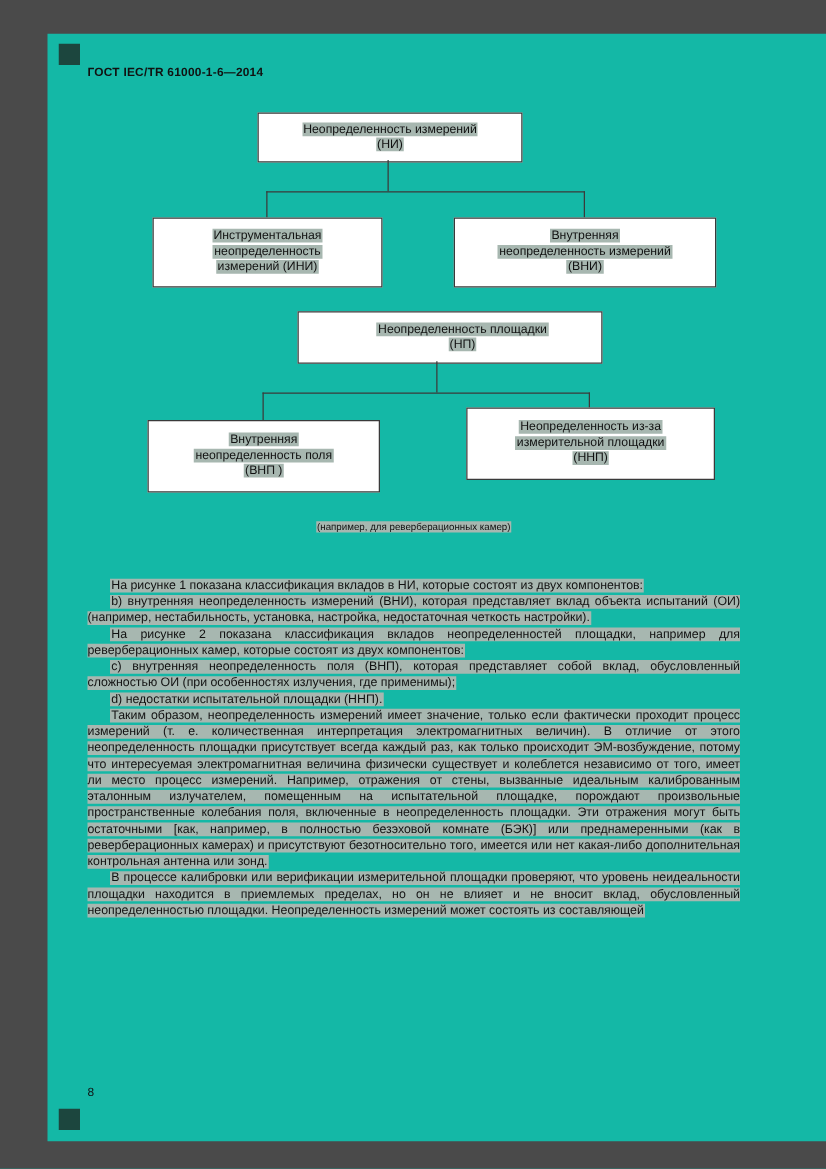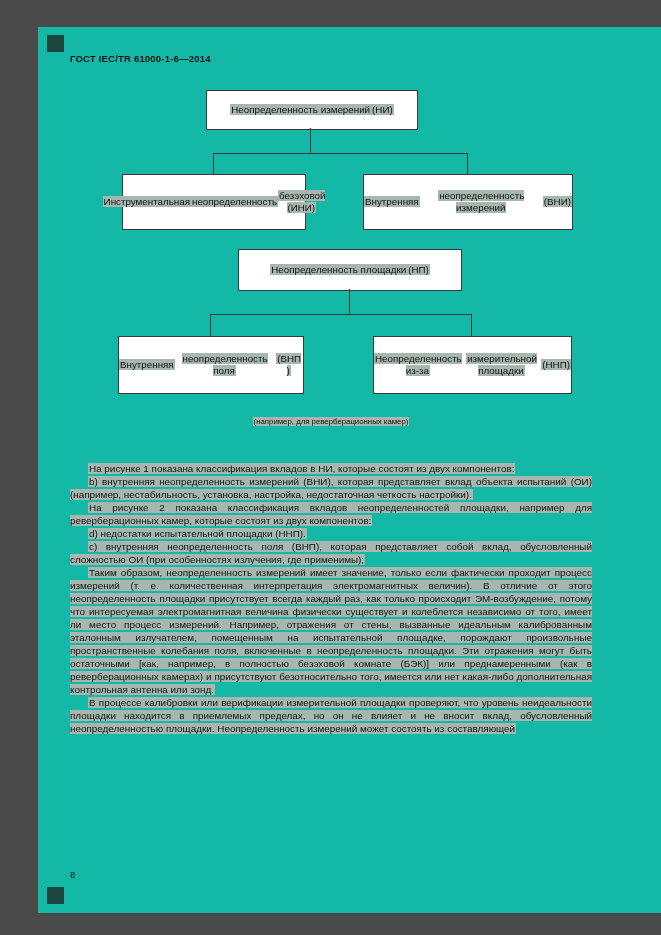--- a/index.html
+++ b/index.html
@@ -23,21 +23,21 @@
 
   .doc-header{font-weight:bold;font-size:9.5px;color:#111;letter-spacing:.2px;}
 
   .diagram{position:relative;width:100%;}
   .fig1 .diagram{height:139px;margin-top:26px;}
   .fig2 .diagram{height:144px;}
   .fig2{margin-top:20px;}
 
   .dbox{
     position:absolute;border:1px solid #3a3a3a;background:#fff;
-    display:flex;align-items:center;justify-content:center;
+    display:flex;flex-direction:column;align-items:center;justify-content:center;
     text-align:center;font-size:9.8px;line-height:12.5px;color:#111;
   }
   .hl{background:var(--hl,#a7b7b0);color:#111;padding:0 1px;}
   .cline{position:absolute;background:#3a3a3a;}
 
   .caption{
     text-align:center;font-size:7.8px;line-height:10.5px;color:#222;margin-top:13px;
   }
 
   .bodytext{
@@ -71,63 +71,63 @@
           <span><span class="hl">Неопределенность измерений</span></span>
           <span><span class="hl">(НИ)</span></span>
         </div>
         <div class="cline" style="left:240px;top:38px;width:1px;height:25px;"></div>
         <div class="cline" style="left:143px;top:63px;width:255px;height:1px;"></div>
         <div class="cline" style="left:143px;top:63px;width:1px;height:21px;"></div>
         <div class="cline" style="left:397px;top:63px;width:1px;height:21px;"></div>
         <div class="dbox" style="left:52px;top:84px;width:182px;height:54px;">
           <span><span class="hl">Инструментальная</span></span>
           <span><span class="hl">неопределенность</span></span>
-          <span><span class="hl">безэховой (ИНИ)</span></span>
+          <span><span class="hl">измерений (ИНИ)</span></span>
         </div>
         <div class="dbox" style="left:293px;top:84px;width:208px;height:54px;">
           <span><span class="hl">Внутренняя</span></span>
           <span><span class="hl">неопределенность измерений</span></span>
           <span><span class="hl">(ВНИ)</span></span>
         </div>
       </div>
     </div>
 
     <div class="fig2">
       <div class="diagram">
-        <div class="dbox" style="left:168px;top:0;width:222px;height:40px;">
+        <div class="dbox" style="left:168px;top:0;width:222px;height:40px;padding-left:20px;">
           <span><span class="hl">Неопределенность  площадки</span></span>
           <span><span class="hl">(НП)</span></span>
         </div>
         <div class="cline" style="left:279px;top:40px;width:1px;height:25px;"></div>
         <div class="cline" style="left:140px;top:65px;width:262px;height:1px;"></div>
         <div class="cline" style="left:140px;top:65px;width:1px;height:22px;"></div>
         <div class="cline" style="left:401px;top:65px;width:1px;height:22px;"></div>
         <div class="dbox" style="left:48px;top:87px;width:184px;height:56px;">
           <span><span class="hl">Внутренняя</span></span>
           <span><span class="hl">неопределенность поля</span></span>
           <span><span class="hl">(ВНП )</span></span>
         </div>
-        <div class="dbox" style="left:303px;top:87px;width:197px;height:56px;">
+        <div class="dbox" style="left:303px;top:77px;width:197px;height:56px;">
           <span><span class="hl">Неопределенность из-за</span></span>
           <span><span class="hl">измерительной  площадки</span></span>
           <span><span class="hl">(ННП)</span></span>
         </div>
       </div>
       <div class="caption">
         <br>
         <span class="hl">(например, для реверберационных камер)</span>
       </div>
     </div>
 
     <div class="bodytext">
       <p><span class="hl">На рисунке 1 показана классификация вкладов в НИ, которые состоят из двух компонентов:</span></p>
       <p><span class="hl">b) внутренняя неопределенность измерений (ВНИ), которая представляет вклад объекта испытаний (ОИ) (например, нестабильность, установка, настройка, недостаточная четкость настройки).</span></p>
       <p><span class="hl">На рисунке 2 показана классификация вкладов неопределенностей площадки, например для реверберационных камер, которые состоят из двух компонентов:</span></p>
+      <p><span class="hl">c) внутренняя неопределенность поля (ВНП), которая представляет собой вклад, обусловленный сложностью ОИ (при особенностях излучения, где применимы);</span></p>
       <p><span class="hl">d) недостатки испытательной площадки (ННП).</span></p>
-      <p><span class="hl">c) внутренняя неопределенность поля (ВНП), которая представляет собой вклад, обусловленный сложностью ОИ (при особенностях излучения, где применимы);</span></p>
       <p><span class="hl">Таким образом, неопределенность измерений имеет значение, только если фактически проходит процесс измерений (т. е. количественная интерпретация электромагнитных величин). В отличие от этого неопределенность площадки присутствует всегда каждый раз, как только происходит ЭМ-возбуждение, потому что интересуемая электромагнитная величина физически существует и колеблется независимо от того, имеет ли место процесс измерений. Например, отражения от стены, вызванные идеальным калиброванным эталонным излучателем, помещенным на испытательной площадке, порождают произвольные пространственные колебания поля, включенные в неопределенность площадки. Эти отражения могут быть остаточными [как, например, в полностью безэховой комнате (БЭК)] или преднамеренными (как в реверберационных камерах) и присутствуют безотносительно того, имеется или нет какая-либо дополнительная контрольная антенна или зонд.</span></p>
       <p><span class="hl">В процессе калибровки или верификации измерительной площадки проверяют, что уровень неидеальности площадки находится в приемлемых пределах, но он не влияет и не вносит вклад, обусловленный неопределенностью площадки. Неопределенность измерений может состоять из составляющей</span></p>
     </div>
 
   </div>
 
   <div class="page-number">8</div>
 
 </div>
 

